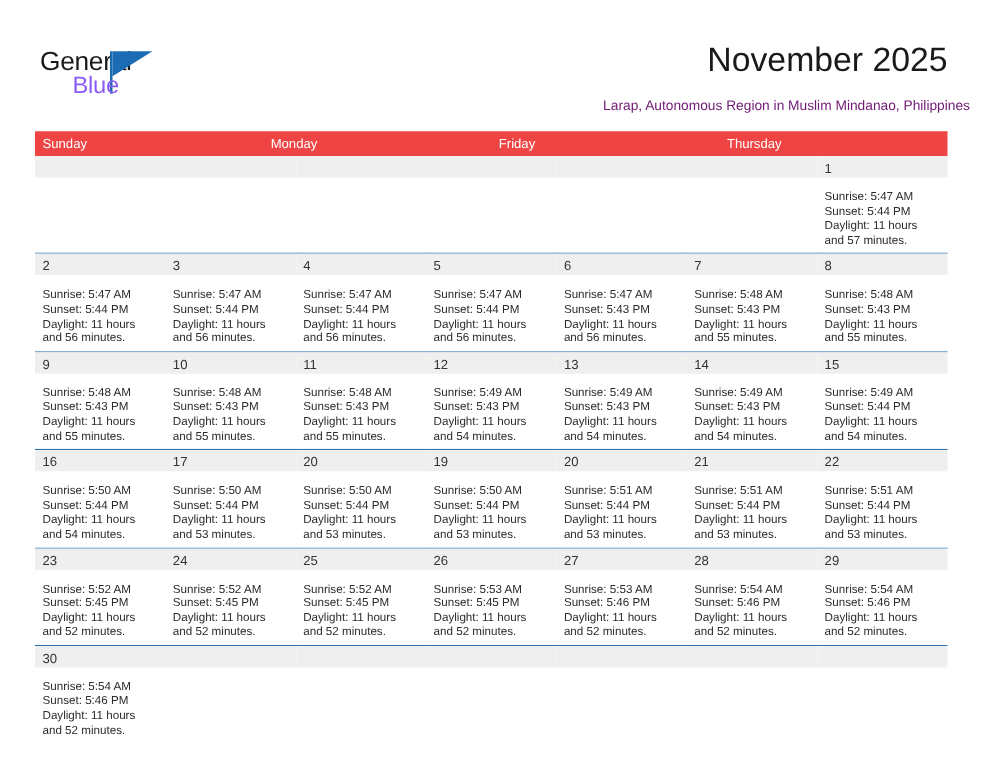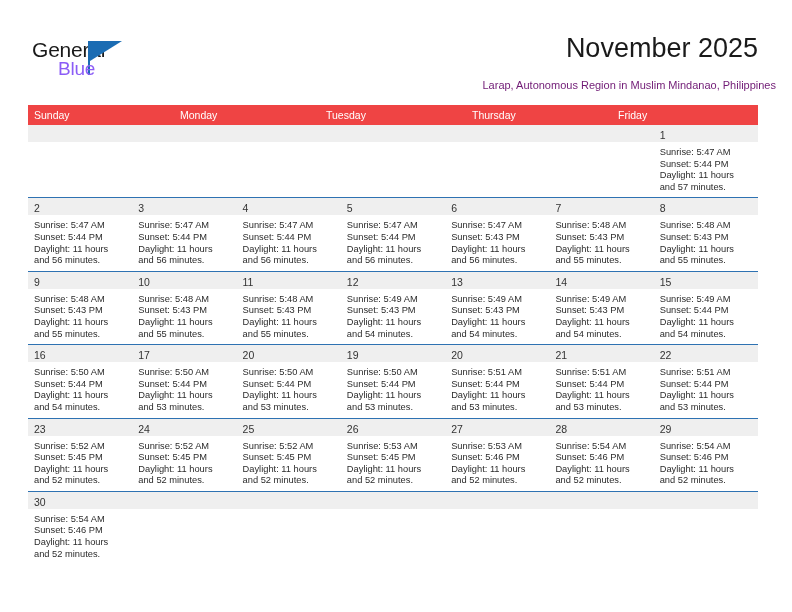--- a/index.html
+++ b/index.html
@@ -133,21 +133,21 @@
     height: 17px;
     padding-left: 6px;
     box-sizing: border-box;
   }
   .day-number {
     font-size: 10.5px;
     color: #333333;
     line-height: 17px;
   }
   .day-body {
-    padding: 5px 5px 4px 6px;
+    padding: 10px 5px 4px 6px;
     box-sizing: border-box;
   }
   .day-line {
     font-size: 9.3px;
     color: #2b2b2b;
     line-height: 11.6px;
     white-space: nowrap;
   }
   .day-cell.empty .day-body {
     height: 0;
@@ -168,23 +168,22 @@
     </div>
 
     <div class="title">November 2025</div>
     <div class="subtitle">Larap, Autonomous Region in Muslim Mindanao, Philippines</div>
   </div>
 
   <div class="calendar">
     <div class="weekday-row">
       <div class="weekday">Sunday</div>
       <div class="weekday">Monday</div>
-      <div class="weekday">Tuesday</div>
+      <div class="weekday">Friday</div>
       <div class="weekday">Thursday</div>
-      <div class="weekday">Friday</div>
     </div>
     <div id="weeks-container">
         <div class="week-row">
           <div class="day-cell empty">
             <div class="day-number-band"></div>
             <div class="day-body"></div>
           </div>
           <div class="day-cell empty">
             <div class="day-number-band"></div>
             <div class="day-body"></div>

